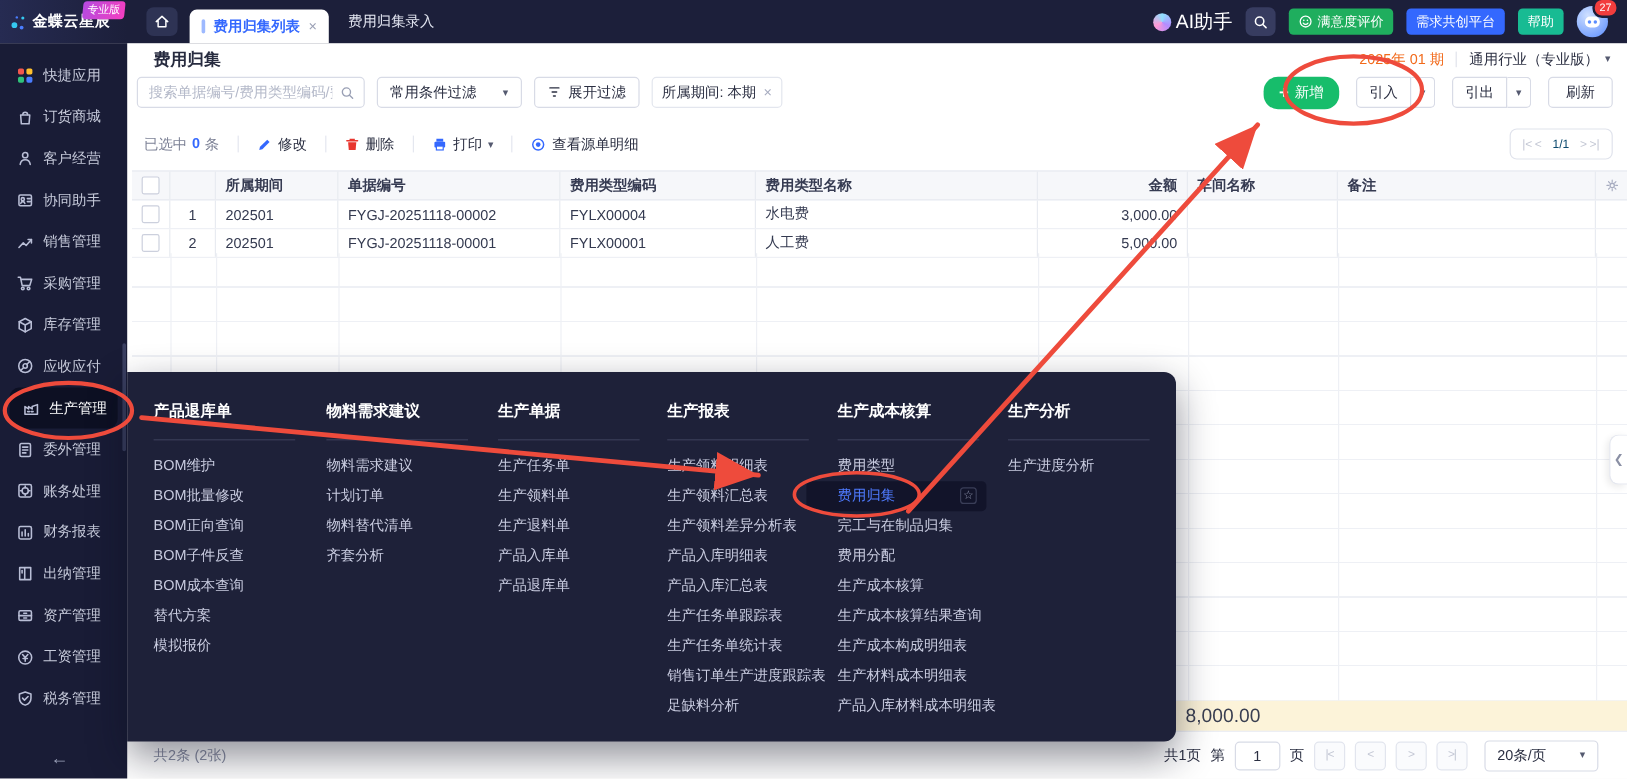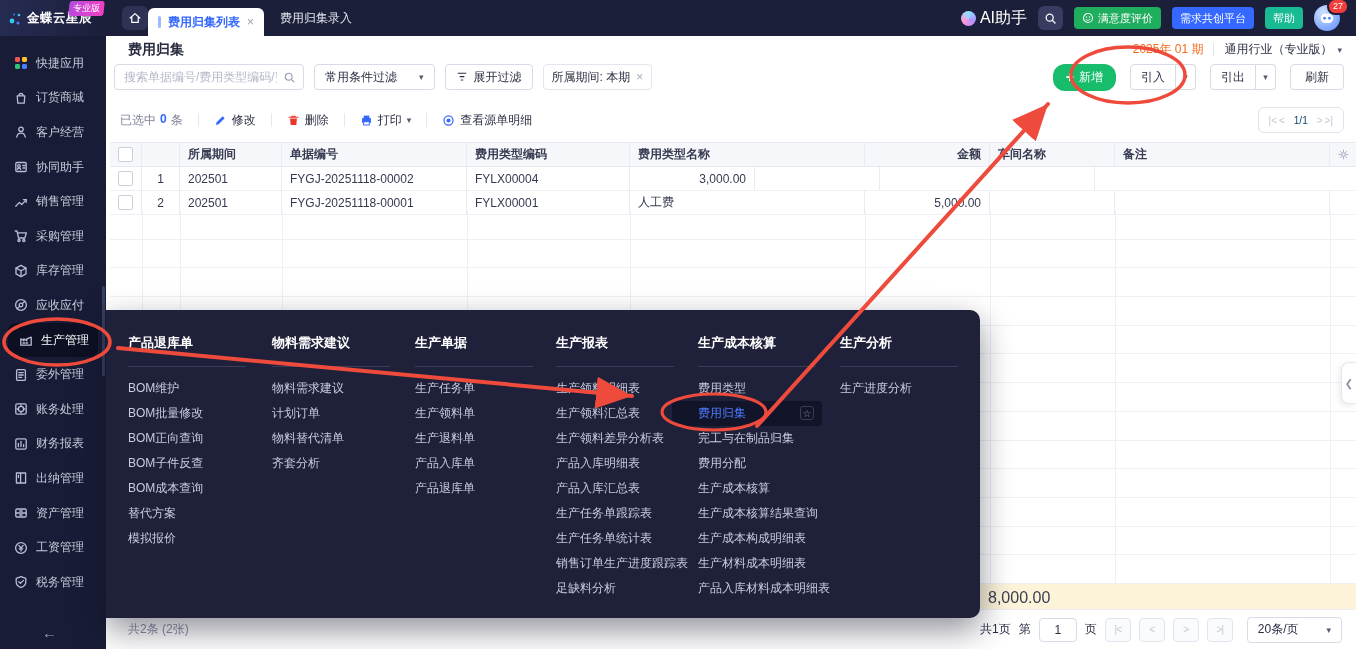--- a/index.html
+++ b/index.html
@@ -5,21 +5,21 @@
   html,body{margin:0;padding:0;background:#e9ebf2;}
   #app{position:relative;width:1356px;height:649px;overflow:hidden;background:#fff;
        font-family:"Liberation Sans","DejaVu Sans",sans-serif;-webkit-font-smoothing:antialiased;}
   
   .topbar{position:absolute;left:0;top:0;width:100%;height:36px;background:#1c1f3a;display:flex;align-items:center;z-index:10;}
   .logo{width:106px;height:36px;position:relative;display:flex;align-items:center;gap:3px;padding-left:8px;box-sizing:border-box;background:linear-gradient(90deg,#262b52,#1c1f3a);}
   .logo-dots{width:16px;height:16px;flex:none;}
   .logo-text{color:#fff;font-size:12.5px;font-weight:bold;letter-spacing:.5px;white-space:nowrap;}
   .pro-badge{position:absolute;top:1px;right:2px;background:linear-gradient(100deg,#b54ae0,#f43fc0);color:#fff;font-size:9px;padding:1px 4px;border-radius:3px;transform:skewX(-6deg);}
   .home-btn{width:26px;height:24px;margin-left:16px;background:#2e3354;border-radius:6px;display:flex;align-items:center;justify-content:center;flex:none;}
-  .tabs{display:flex;align-items:flex-end;height:36px;}
+  .tabs{display:flex;align-items:flex-end;height:36px;margin-left:10px;}
   .tab{font-size:12px;display:flex;align-items:center;}
   .tab.active{height:28px;background:#fff;color:#3468fe;border-radius:6px 6px 0 0;padding:0 10px;gap:7px;font-weight:bold;}
   .tab-accent{width:3px;height:12px;background:#9db9ff;border-radius:2px;}
   .tab-close{color:#9aa0b5;font-weight:normal;font-size:12px;cursor:pointer;}
   .tab.inactive{color:#e4e7f2;height:36px;padding:0 16px;}
   .topbar-right{margin-left:auto;display:flex;align-items:center;gap:11px;padding-right:16px;}
   .ai{display:flex;align-items:center;gap:4px;color:#fff;font-size:16px;}
   .ai-orb{width:15px;height:15px;border-radius:50%;background:conic-gradient(#8fe0ff,#b38cff,#ff9ad5,#8fe0ff);}
   .search-btn{width:25px;height:24px;background:#373c60;border-radius:6px;display:flex;align-items:center;justify-content:center;}
   .pill{height:22px;border-radius:4px;color:#fff;font-size:11px;display:flex;align-items:center;padding:0 8px;gap:4px;white-space:nowrap;}
@@ -90,21 +90,21 @@
       linear-gradient(#eef0f5,#eef0f5),linear-gradient(#eef0f5,#eef0f5),linear-gradient(#eef0f5,#eef0f5),
       linear-gradient(#eef0f5,#eef0f5),linear-gradient(#eef0f5,#eef0f5),linear-gradient(#eef0f5,#eef0f5),
       linear-gradient(#eef0f5,#eef0f5),linear-gradient(#eef0f5,#eef0f5),linear-gradient(#eef0f5,#eef0f5),
       repeating-linear-gradient(to bottom,transparent 0,transparent 27.7px,#eef0f5 27.7px,#eef0f5 28.7px);
     background-repeat:no-repeat,no-repeat,no-repeat,no-repeat,no-repeat,no-repeat,no-repeat,no-repeat,no-repeat,repeat;
     background-size:1px 100%,1px 100%,1px 100%,1px 100%,1px 100%,1px 100%,1px 100%,1px 100%,1px 100%,auto;
     background-position:32px 0,70px 0,172px 0,357px 0,520px 0,755px 0,880px 0,1005px 0,1220px 0,0 0;}
   .total-row{position:absolute;left:4px;width:1246px;top:548px;height:25px;background:#fcf3d9;border-bottom:1px solid #f1e7ca;}
   .total-amt{position:absolute;left:878px;top:5px;font-size:16px;color:#3a3f51;}
   
-  .foot{position:absolute;left:0;right:0;top:573px;height:40px;border-top:1px solid #eceef4;display:flex;align-items:center;padding:0 14px 0 22px;box-sizing:border-box;font-size:12px;color:#8b90a5;background:#fff;}
+  .foot{position:absolute;left:0;right:0;top:573px;height:40px;border-top:1px solid #eceef4;display:flex;align-items:center;padding:0 24px 0 22px;box-sizing:border-box;font-size:12px;color:#8b90a5;background:#fff;}
   .foot-right{margin-left:auto;display:flex;align-items:center;gap:8px;color:#2b2f42;}
   .page-input{width:38px;height:24px;border:1px solid #d8dbe6;border-radius:4px;text-align:center;font-size:12px;color:#2b2f42;font-family:inherit;box-sizing:border-box;}
   .pg-btn{width:26px;height:24px;border:1px solid #e2e5ee;border-radius:4px;display:flex;align-items:center;justify-content:center;color:#c3c7d4;font-size:10px;background:#fafbfd;box-sizing:border-box;letter-spacing:-1px;}
   .size-select{height:26px;border:1px solid #d8dbe6;border-radius:4px;padding:0 10px;display:flex;align-items:center;gap:28px;font-size:12px;color:#2b2f42;box-sizing:border-box;margin-left:6px;}
   
   .megamenu{position:absolute;left:0;top:274px;width:874px;height:308px;background:#1e2139;border-radius:0 10px 10px 0;box-shadow:0 12px 32px rgba(8,10,28,.45);z-index:20;}
   .mcol{position:absolute;top:0;width:128px;}
   .mcol:nth-of-type(1){left:22px;}
   .mcol:nth-of-type(2){left:166px;}
   .mcol:nth-of-type(3){left:309px;}
@@ -496,20 +496,21 @@
         </div>
       </div>
       <div class="trow">
         <div class="td c-check">
             <span class="cb"></span>
           </div>
         <div class="td c-idx">1</div>
         <div class="td c-period">202501</div>
         <div class="td c-doc">FYGJ-20251118-00002</div>
         <div class="td c-code">FYLX00004</div>
+        <div class="td c-name">水电费</div>
         <div class="td c-amt">3,000.00</div>
         <div class="td c-ws"></div>
         <div class="td c-rmk"></div>
         <div class="td c-gear"></div>
       </div>
       <div class="trow">
         <div class="td c-check">
             <span class="cb"></span>
           </div>
         <div class="td c-idx">2</div>

